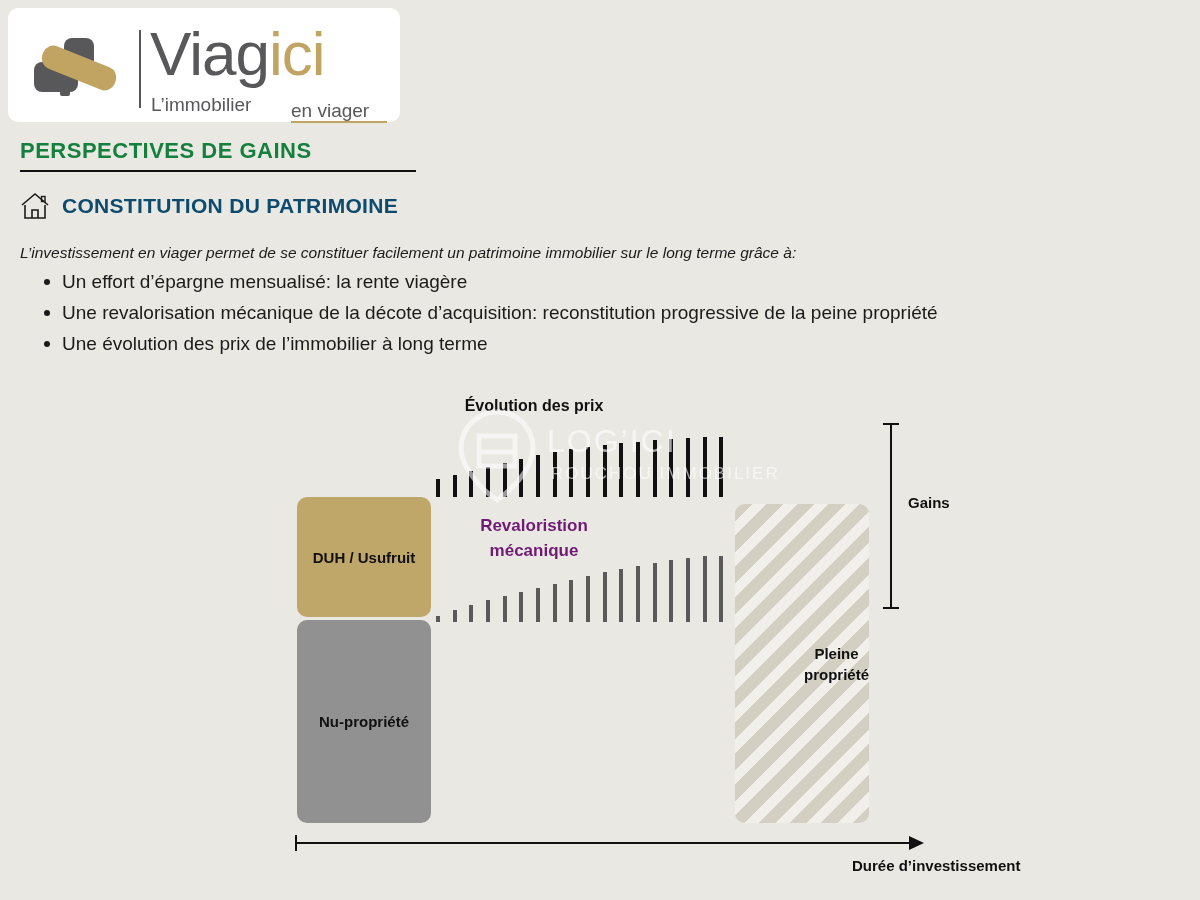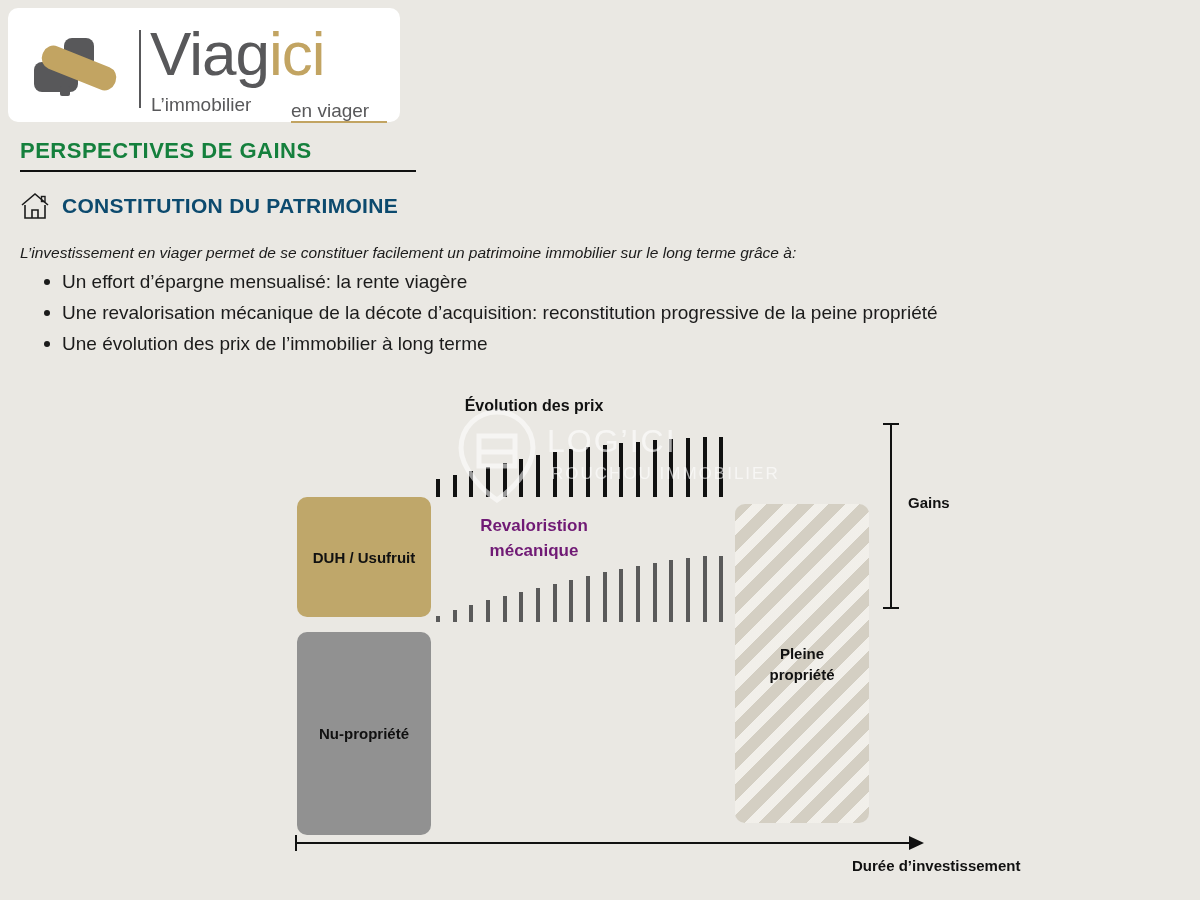--- a/index.html
+++ b/index.html
@@ -60,35 +60,36 @@
   .dbox{ position:absolute; box-sizing:border-box; display:flex; align-items:center; justify-content:center; text-align:center; }
 
   #box-duh{
     left:297px; top:497px; width:134px; height:120px;
     background:#BFA76A; border-radius:10px;
     font-size:15px; font-weight:bold; color:#111;
   }
   #box-nu{
     left:297px; top:620px; width:134px; height:203px;
     background:#919191; border-radius:10px;
-    font-size:15px; font-weight:bold; color:#111;margin-top:12px;
+    font-size:15px; font-weight:bold; color:#111;
   }
   #box-plusvalue{
     left:735px; top:424px; width:134px; height:68px;
     border:2px dashed #111; border-radius:12px;
     font-size:15px; font-weight:bold; color:#111;
     background:transparent;
   }
   #box-pleine{
     left:735px; top:504px; width:134px; height:319px;
     background:#D4CFC3; border-radius:10px;
     font-size:15px; font-weight:bold; color:#111; line-height:21px;
     background-image:repeating-linear-gradient(-45deg,
         rgba(255,255,255,0) 0px, rgba(255,255,255,0) 12px,
         rgba(243,241,236,.95) 12px, rgba(243,241,236,.95) 22px);
+    justify-content:flex-end;
   }
 
   
   .bars{ position:absolute; }
   .bar{ position:absolute; bottom:0; width:4px; }
   #bars-top{ left:436px; top:437px; width:300px; height:60px; }
   #bars-top .bar{ background:#111; }
   #bars-mid{ left:436px; top:556px; width:300px; height:66px; }
   #bars-mid .bar{ background:#5a5a5a; }
 

